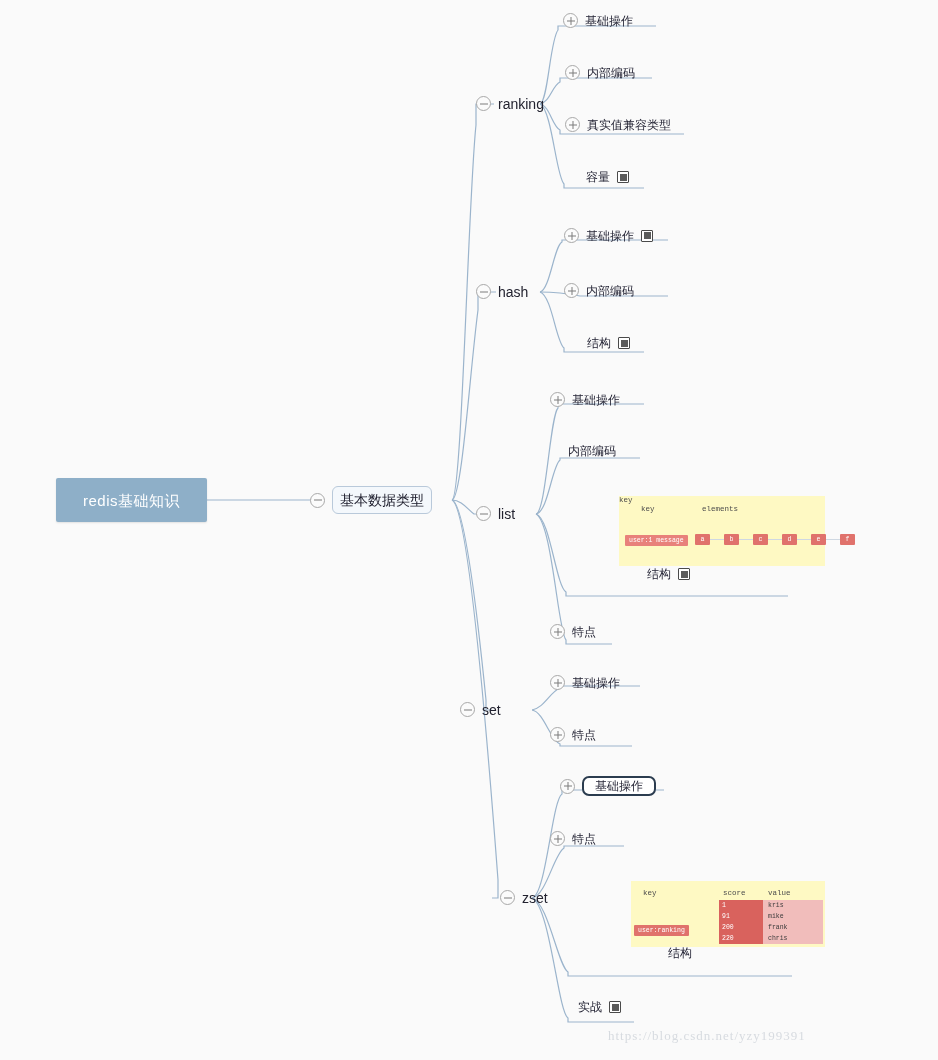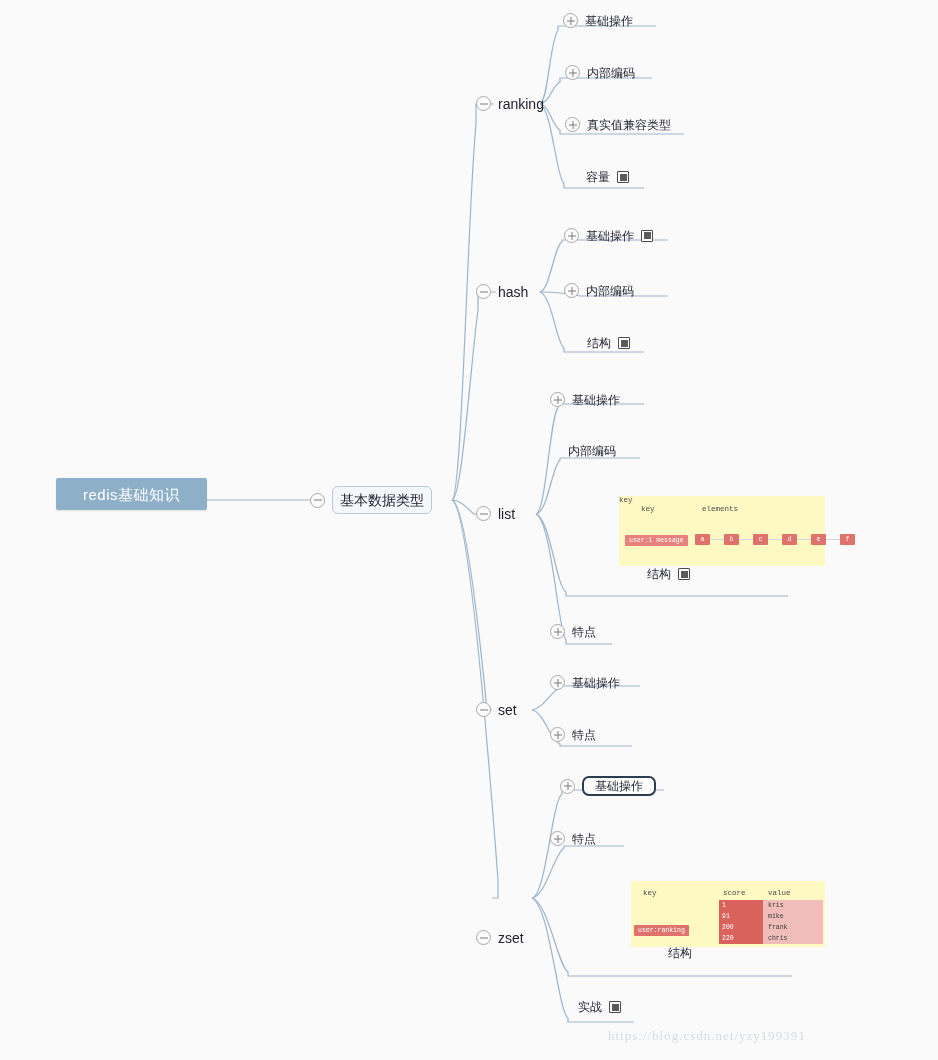--- a/index.html
+++ b/index.html
@@ -29,21 +29,21 @@
     white-space: nowrap;
     line-height: 1;
   }
 
   
   .root-node {
     background: #8eafc8;
     color: #ffffff;
     border-radius: 2px;
     padding: 0 16px;
-    height: 32px;
+    height: 44px;
     font-size: 15px;
     letter-spacing: .5px;
     box-shadow: 0 1px 2px rgba(0,0,0,.10);
     justify-content: center;
   }
 
   
   .branch-node {
     background: #f4f8fc;
     border: 1px solid #b9c9da;
@@ -240,26 +240,26 @@
   <div class="node leaf latin type-label" style="left:476px; top:284px;">
     <span class="toggle"></span>
     <span>hash</span>
   </div>
 
   <div class="node leaf latin type-label" style="left:476px; top:506px;">
     <span class="toggle"></span>
     <span>list</span>
   </div>
 
-  <div class="node leaf latin type-label" style="left:476px; top:702px;">
+  <div class="node leaf latin type-label" style="left:460px; top:702px;">
     <span class="toggle"></span>
     <span>set</span>
   </div>
 
-  <div class="node leaf latin type-label" style="left:476px; top:890px;margin-top:40px;">
+  <div class="node leaf latin type-label" style="left:500px; top:890px;">
     <span class="toggle"></span>
     <span>zset</span>
   </div>
 
   <div class="node leaf" style="left:563px; top:13px;">
     <span class="toggle plus"></span>
     <span>基础操作</span>
   </div>
 
   <div class="node leaf" style="left:565px; top:65px;">

